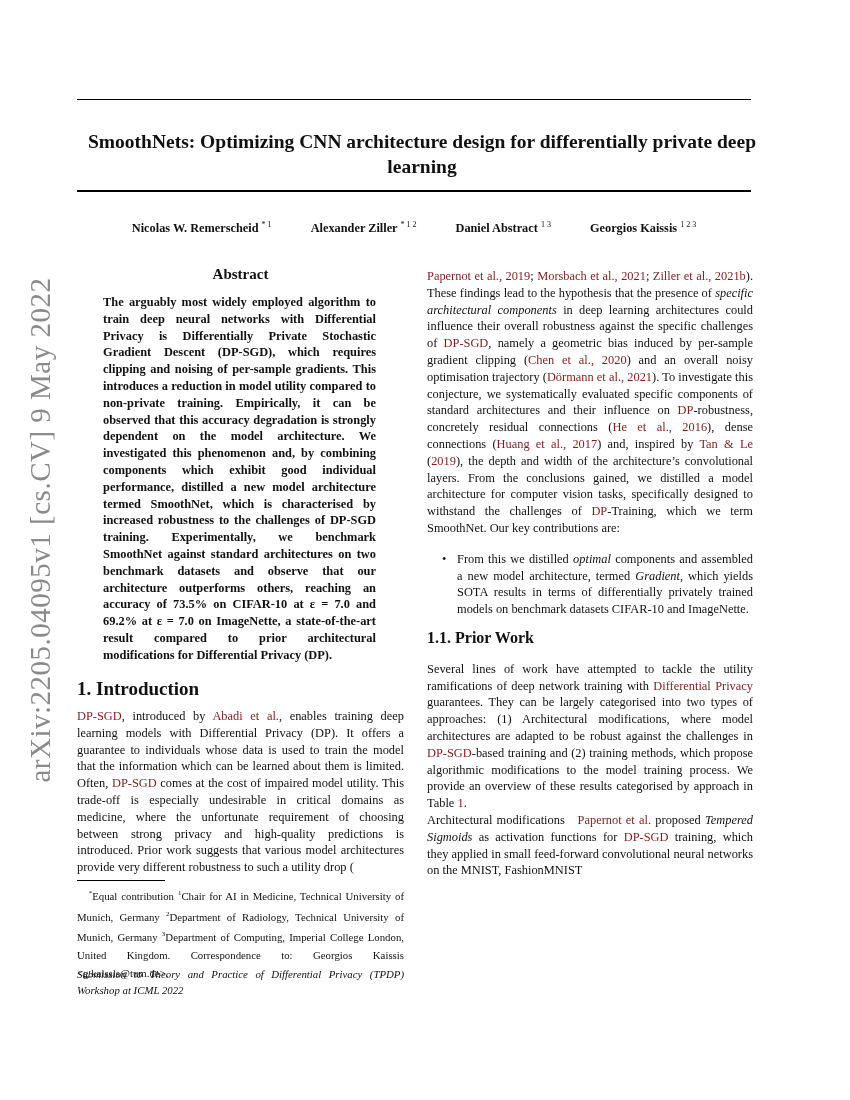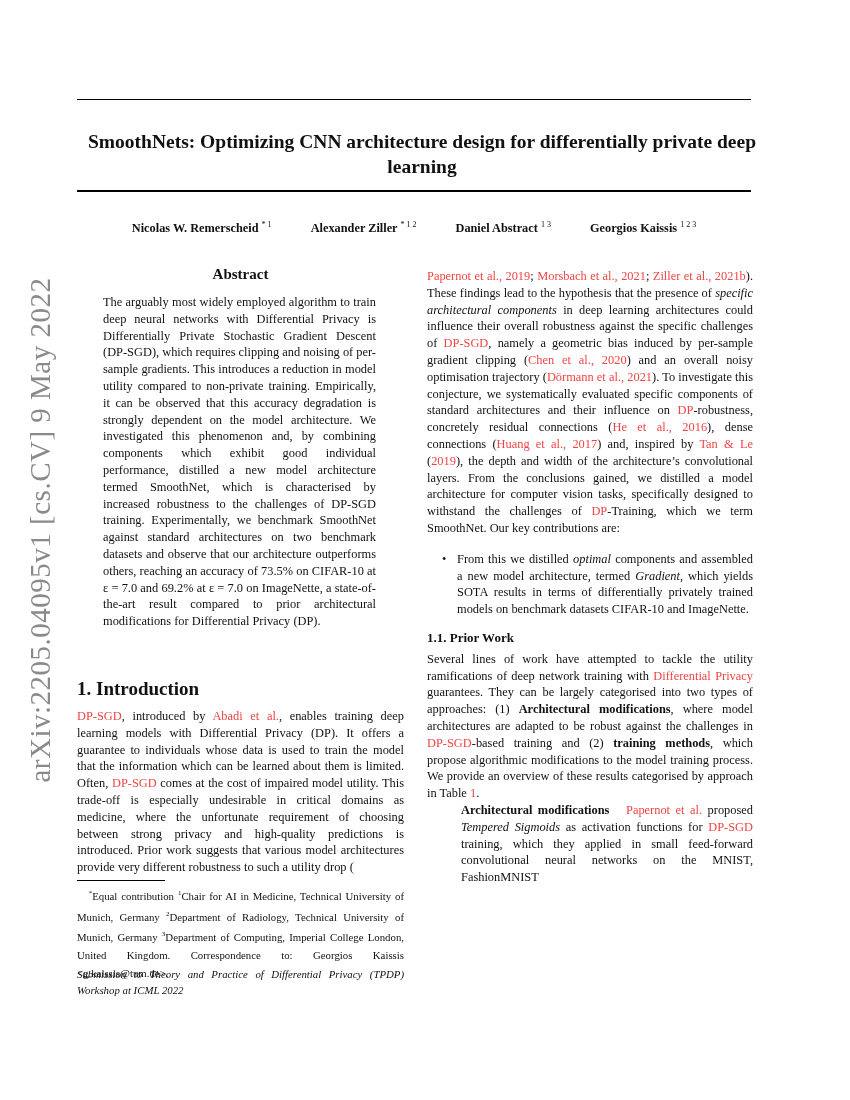--- a/index.html
+++ b/index.html
@@ -27,45 +27,45 @@
   }
   .col { position: absolute; font-size: 12.4px; line-height: 16.8px; text-align: justify; }
   .col.left { left: 77px; width: 327px; }
   .col.right { left: 427px; width: 326px; top: 268px; }
   .abstract-heading {
     position: absolute; left: 77px; width: 327px; top: 266px;
     text-align: center; font-weight: bold; font-size: 15px;
   }
   .abstract-body {
     position: absolute; left: 103px; width: 273px; top: 294px;
-    font-size: 12.4px; line-height: 16.8px; text-align: justify;
+    font-size: 12.4px; line-height: 16.8px; text-align: justify; font-weight: bold;
   }
   .intro-heading {
     position: absolute; left: 77px; top: 678px; font-weight: bold; font-size: 19px;
   }
   .intro-body { top: 708px; }
-  .link { color: #ef4444; }
+  .link { color: #7f1d1d; }
   .footnote-rule { position: absolute; left: 77px; top: 880px; width: 88px; height: 1px; background: #000; }
   .footnote {
     position: absolute; left: 77px; width: 327px; top: 884px;
     font-size: 10.8px; line-height: 18px; text-align: justify;
   }
   .footnote sup { font-size: 7px; }
   .submission {
     position: absolute; left: 77px; width: 327px; top: 966px;
     font-style: italic; font-size: 10.8px; line-height: 16px; text-align: justify;
   }
   ul.contribs { margin: 14px 0 0 0; padding-left: 30px; list-style: none; }
   ul.contribs li { position: relative; margin-bottom: 12px; text-align: justify; }
   ul.contribs li::before { content: "\2022"; position: absolute; left: -15px; }
-  .subhead { font-weight: bold; font-size: 13px; margin: 10px 0 4px 0; text-align: left; }
+  .subhead { font-weight: bold; font-size: 16px; margin: 10px 0 14px 0; text-align: left; }
   .para { margin: 0; }
   .para + .para { margin-top: 0; }
-  .gap { margin-top: 16px; margin-left: 34px; }
-  b { font-weight: bold; }
+  .gap { margin-top: 16px; }
+  b { font-weight: normal; }
   i { font-style: italic; }
 </style>
 </head>
 <body>
 
 <div class="arxiv">arXiv:2205.04095v1  [cs.CV]  9 May 2022</div>
 
 <div class="rule top"></div>
 <h1 class="title" style="margin:8px">SmoothNets: Optimizing CNN architecture design for differentially private deep learning</h1>
 <div class="rule bottom"></div>

